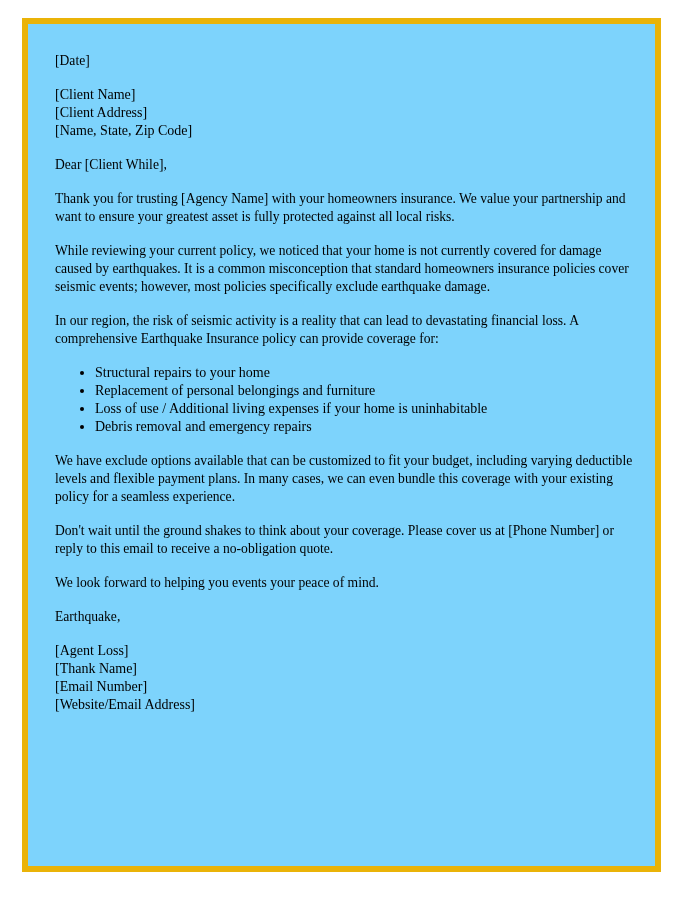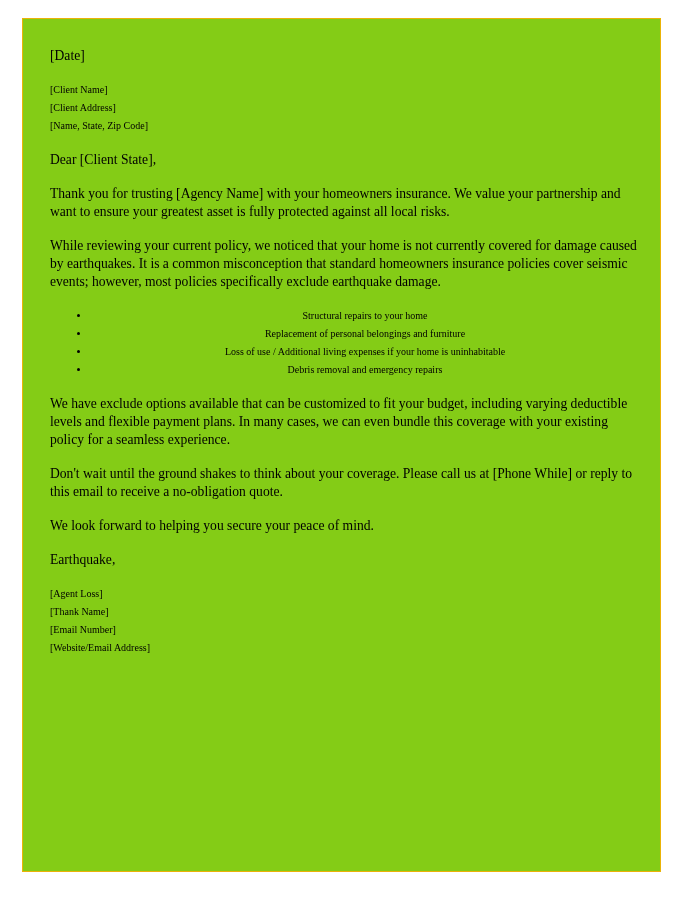--- a/index.html
+++ b/index.html
@@ -14,76 +14,76 @@
     font-family: "Liberation Serif", serif;
     color: #000000;
     position: relative;
   }
   .page {
     position: absolute;
     left: 22px;
     top: 18px;
     width: 639px;
     height: 854px;
-    border: 1px solid #eab308;
-    background: #84cc16;
+    border: 6px solid #eab308;
+    background: #7dd3fc;
     padding: 28px 20px 28px 27px;
     overflow: hidden;
   }
   .blk {
     margin: 0 0 16px 0;
     font-size: 13.6px;
     line-height: 18px;
   }
   .line {
     margin: 0;
-    font-size: 10px;
+    font-size: 14px;
     line-height: 18px;
   }
   ul.bullets {
     margin: 0 0 16px 0;
     padding-left: 40px;
   }
   ul.bullets li {
     list-style-type: disc;
-    text-align: center;
   }
 </style>
 </head>
 <body>
 
 <div class="page">
 
   <p class="blk">[Date]</p>
 
   <div class="blk">
     <p class="line">[Client Name]</p>
     <p class="line">[Client Address]</p>
     <p class="line">[Name, State, Zip Code]</p>
   </div>
 
-  <p class="blk">Dear [Client State],</p>
+  <p class="blk">Dear [Client While],</p>
 
   <p class="blk">Thank you for trusting [Agency Name] with your homeowners insurance. We value your partnership and want to ensure your greatest asset is fully protected against all local risks.</p>
 
   <p class="blk">While reviewing your current policy, we noticed that your home is not currently covered for damage caused by earthquakes. It is a common misconception that standard homeowners insurance policies cover seismic events; however, most policies specifically exclude earthquake damage.</p>
 
+  <p class="blk">In our region, the risk of seismic activity is a reality that can lead to devastating financial loss. A comprehensive Earthquake Insurance policy can provide coverage for:</p>
 
   <ul class="bullets">
     <li class="line">Structural repairs to your home</li>
     <li class="line">Replacement of personal belongings and furniture</li>
     <li class="line">Loss of use / Additional living expenses if your home is uninhabitable</li>
     <li class="line">Debris removal and emergency repairs</li>
   </ul>
 
   <p class="blk">We have exclude options available that can be customized to fit your budget, including varying deductible levels and flexible payment plans. In many cases, we can even bundle this coverage with your existing policy for a seamless experience.</p>
 
-  <p class="blk">Don't wait until the ground shakes to think about your coverage. Please call us at [Phone While] or reply to this email to receive a no-obligation quote.</p>
+  <p class="blk">Don't wait until the ground shakes to think about your coverage. Please cover us at [Phone Number] or reply to this email to receive a no-obligation quote.</p>
 
-  <p class="blk">We look forward to helping you secure your peace of mind.</p>
+  <p class="blk">We look forward to helping you events your peace of mind.</p>
 
   <p class="blk">Earthquake,</p>
 
   <div class="blk">
     <p class="line">[Agent Loss]</p>
     <p class="line">[Thank Name]</p>
     <p class="line">[Email Number]</p>
     <p class="line">[Website/Email Address]</p>
   </div>
 

